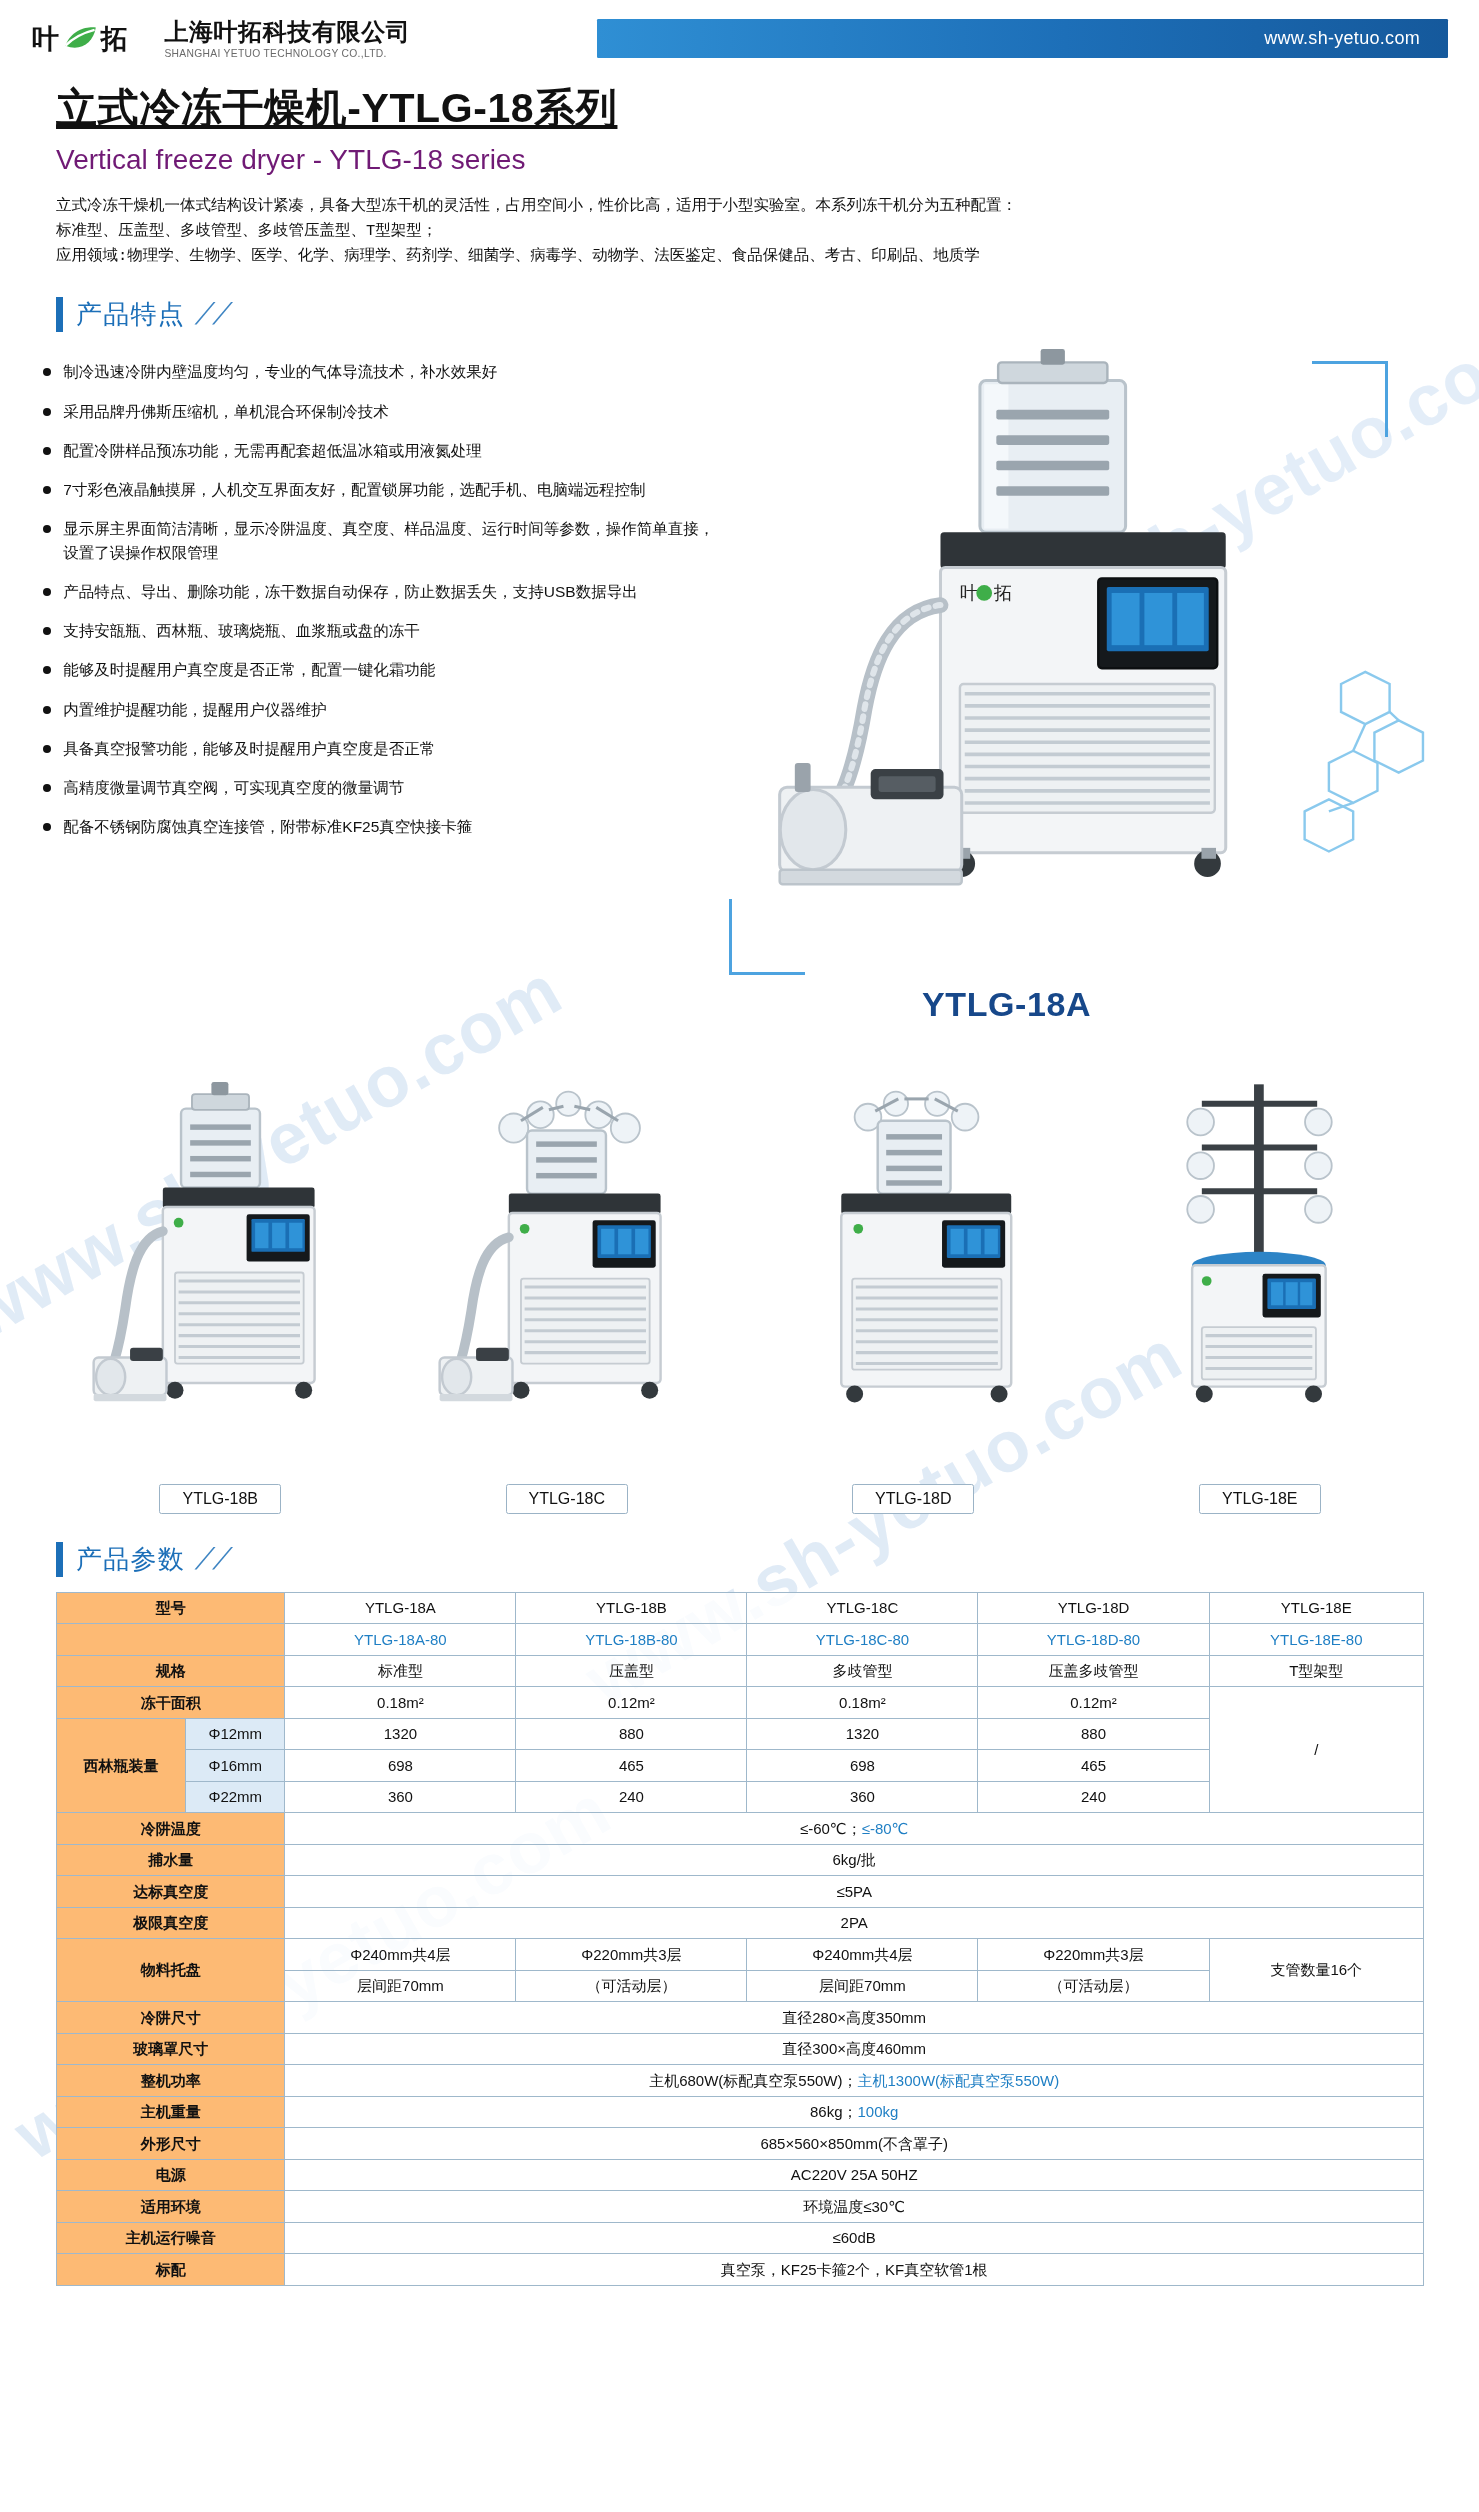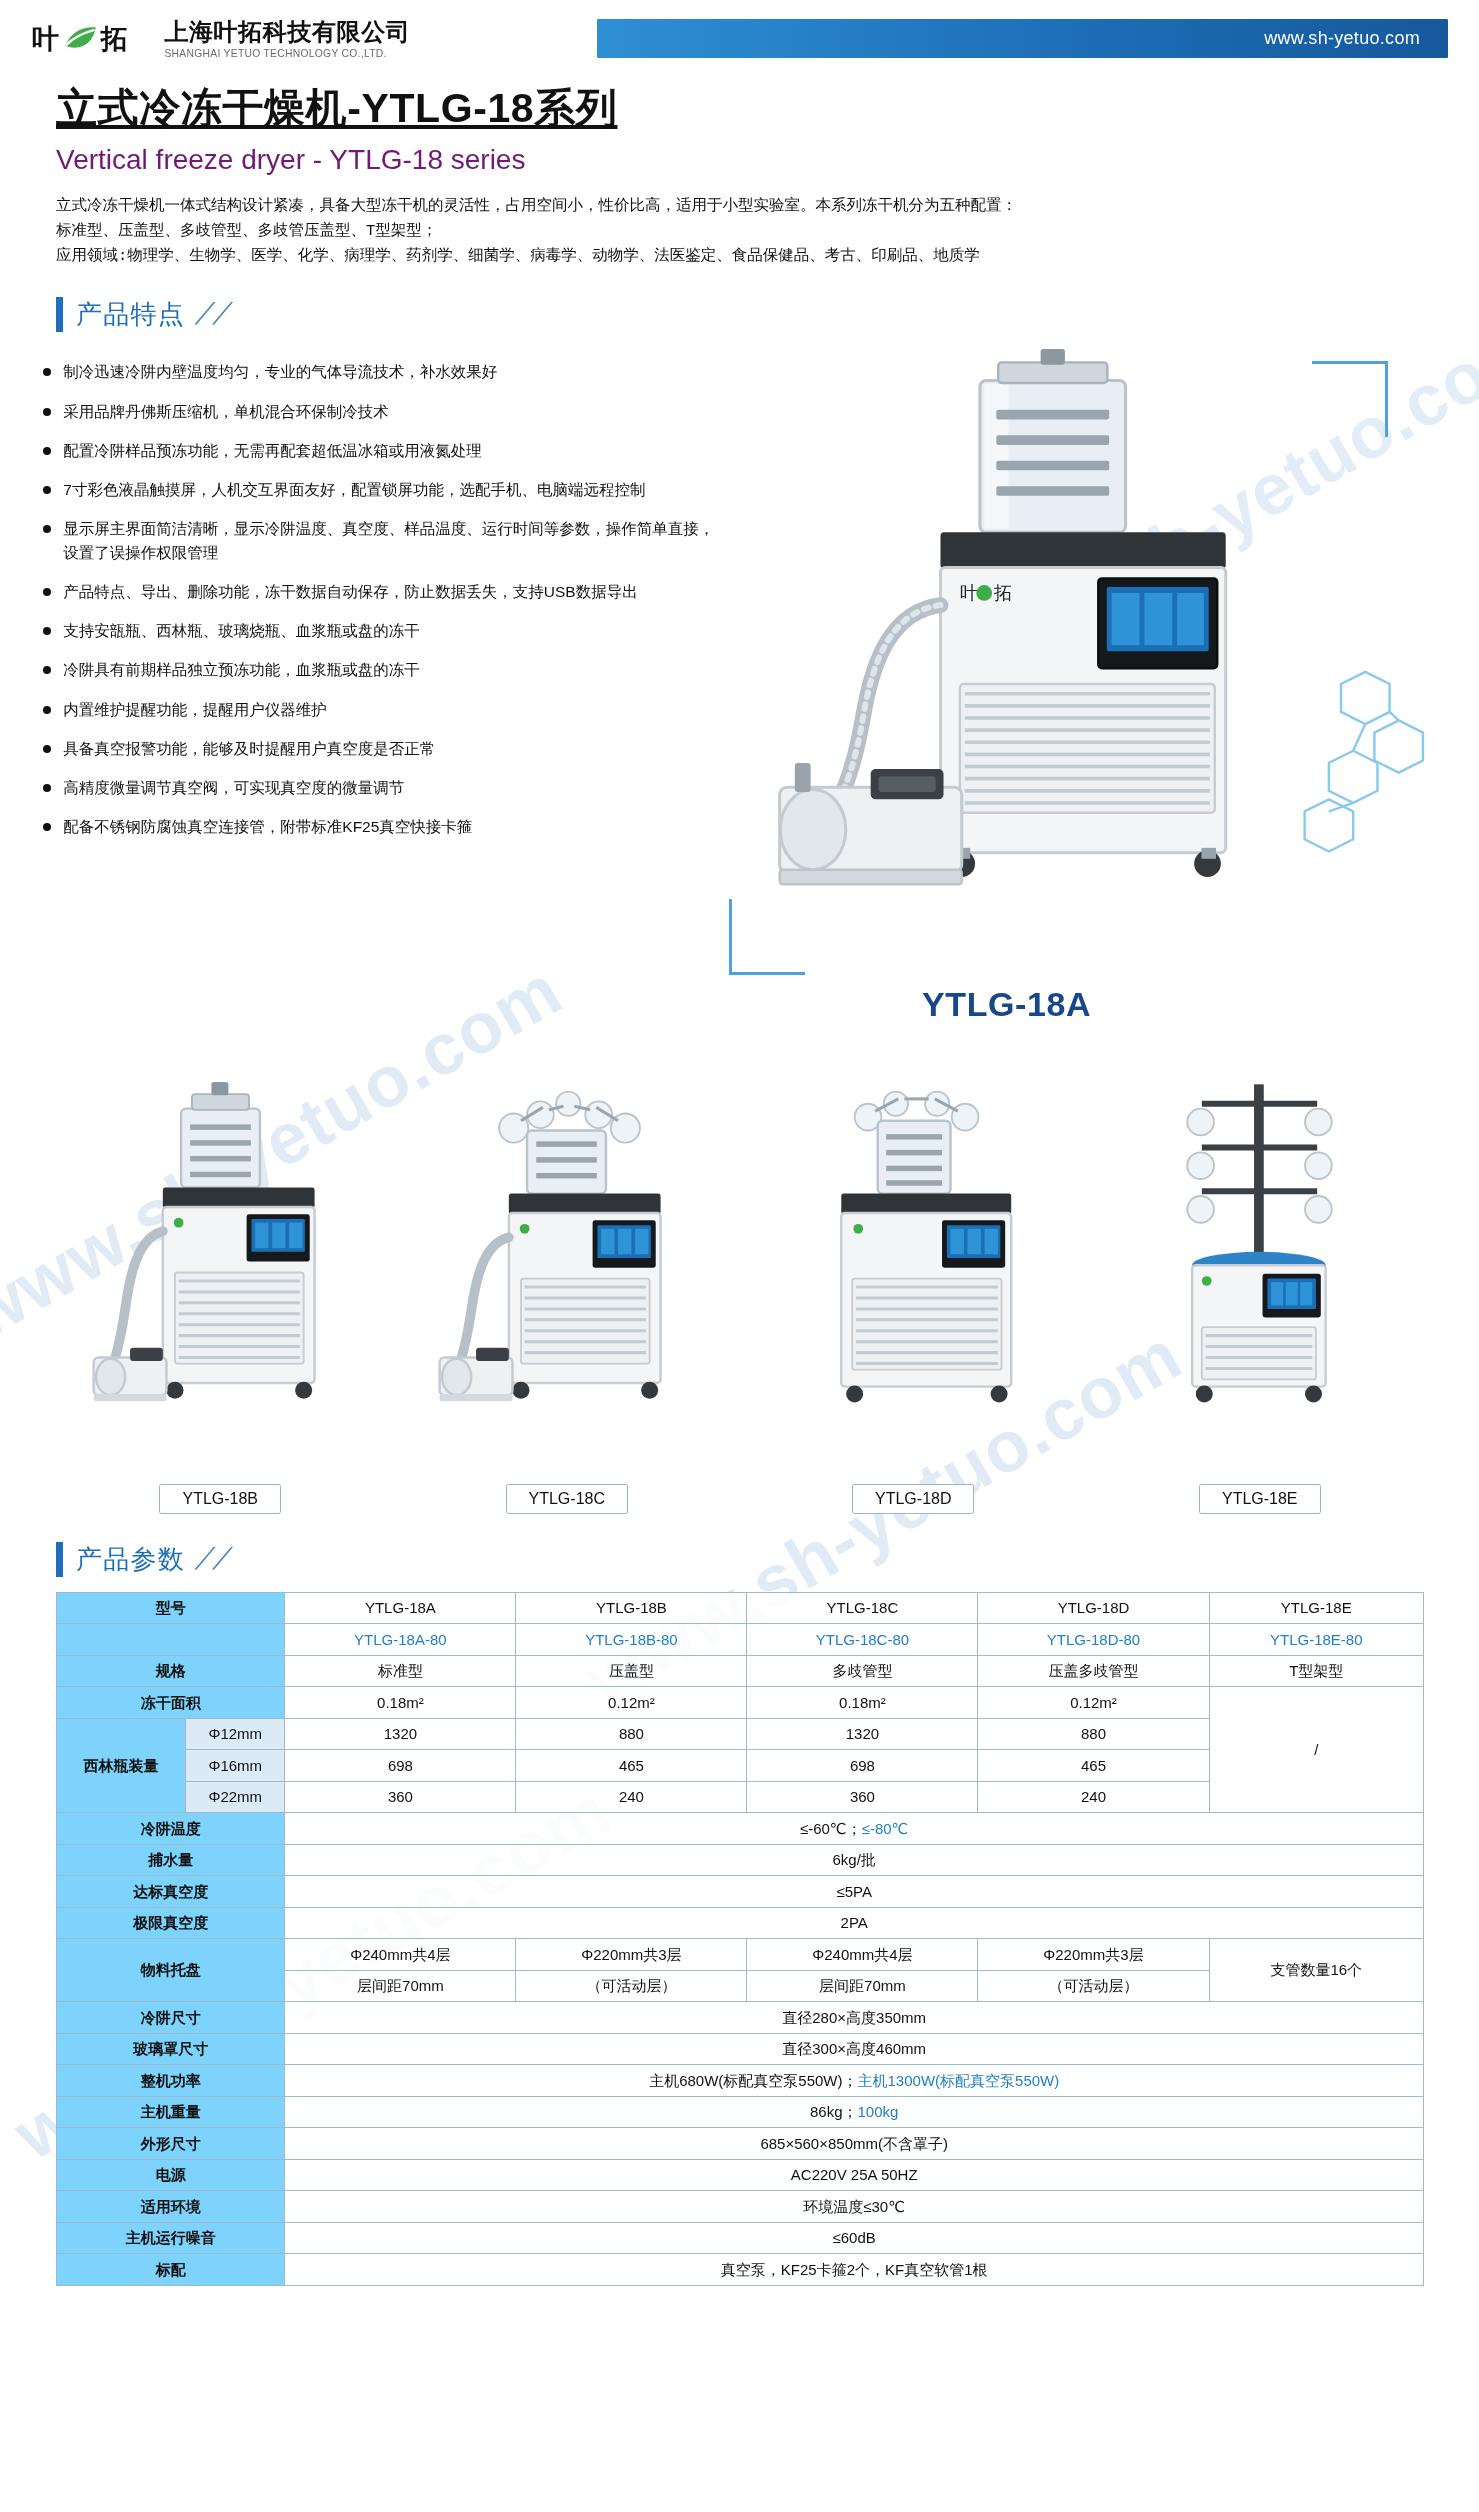--- a/index.html
+++ b/index.html
@@ -196,21 +196,21 @@
   }
   td,th{
     border:1.2px solid #9fb8cb;
     text-align:center;
     padding:5.5px 3.6px;
     color:#111;
     font-weight:400;
     line-height:1.3;
   }
   .rowhead{
-    background:#7dd3fc;
+    background:#fdba74;
     font-weight:700;
     width:121px;
   }
   .sub{width:91px;background:#dceaf6;font-weight:400;}
   .blue{color:#1f7fc4;}
 </style>
 </head>
 <body>
 
 <div class="page">
@@ -288,21 +288,21 @@
         <div class="feat">
             <span class="dot"></span>
             <span>产品特点、导出、删除功能，冻干数据自动保存，防止数据丢失，支持USB数据导出</span>
           </div>
         <div class="feat">
             <span class="dot"></span>
             <span>支持安瓿瓶、西林瓶、玻璃烧瓶、血浆瓶或盘的冻干</span>
           </div>
         <div class="feat">
             <span class="dot"></span>
-            <span>冷阱具有前期样品独立预冻功能，血浆瓶或盘的冻干</span>
+            <span>能够及时提醒用户真空度是否正常，配置一键化霜功能</span>
           </div>
         <div class="feat">
             <span class="dot"></span>
             <span>内置维护提醒功能，提醒用户仪器维护</span>
           </div>
         <div class="feat">
             <span class="dot"></span>
             <span>具备真空报警功能，能够及时提醒用户真空度是否正常</span>
           </div>
         <div class="feat">

